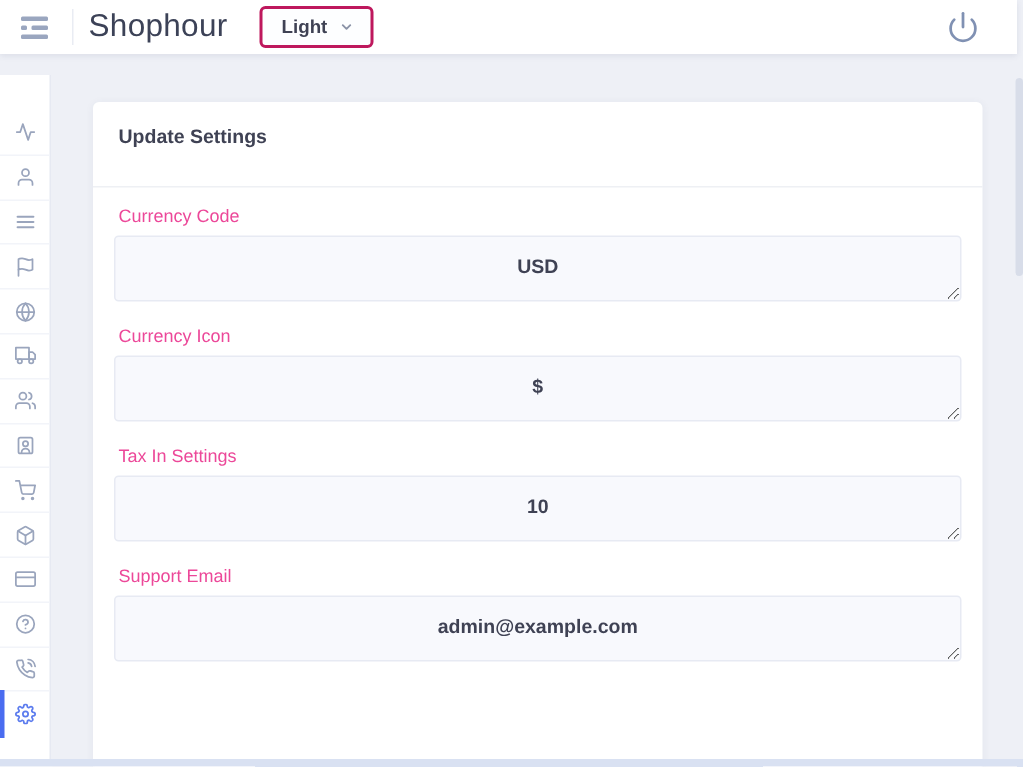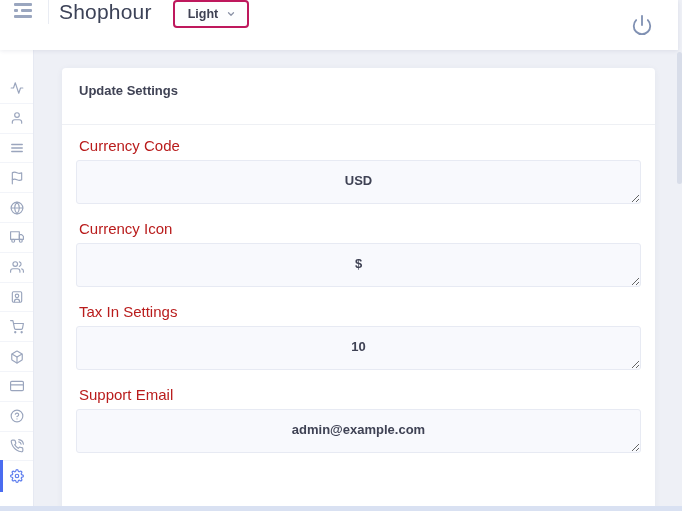--- a/index.html
+++ b/index.html
@@ -6,24 +6,24 @@
   html, body { width: 682px; height: 511px; overflow: hidden; }
   body {
     font-family: "Liberation Sans", sans-serif;
     background: #eef0f6;
     position: relative;
     color: #3f4254;
   }
 
   
   .header {
-    position: absolute; top: 0; left: 0; right: 4px; height: 50px;
+    position: absolute; top: 0; left: 0; right: 4px; height: 36px;
     background: #ffffff;
     box-shadow: 0 1px 4px rgba(55,70,110,0.10);
-    display: flex; 
+    display: flex; align-items: center;
     z-index: 20;
   }
   .hamburger { margin-left: 14px; width: 18px; cursor: pointer; }
   .hamburger .bar { height: 3px; background: #9aa6bf; border-radius: 1px; margin: 3px 0; }
   .hamburger .bar-mid { display: flex; gap: 3px; margin: 3px 0; }
   .hamburger .bar-mid .dot { width: 4px; height: 3px; background: #9aa6bf; border-radius: 1px; }
   .hamburger .bar-mid .seg { flex: 1; height: 3px; background: #9aa6bf; border-radius: 1px; }
   .header-divider { width: 1px; height: 24px; background: #e9ecf3; margin-left: 16px; }
   .brand {
     margin-left: 10px; font-size: 21px; font-weight: 500;
@@ -72,21 +72,21 @@
     box-shadow: 0 1px 6px rgba(58,70,107,0.06);
   }
   .card-header {
     padding: 15px 17px 26px 17px;
     border-bottom: 1px solid #eef0f4;
     font-size: 13px; font-weight: 700; color: #3f4254;
   }
   .card-body { padding: 12px 14px; }
   .field { margin-bottom: 16px; }
   .field label {
-    display: block; font-size: 15px; color: #b91c1c;
+    display: block; font-size: 12px; color: #ec4899;
     margin: 0 0 6px 3px; font-weight: 400;
   }
   .field textarea {
     display: block; width: 100%; height: 44px;
     background: #f8f9fd; border: 1px solid #e7eaf3; border-radius: 3px;
     padding: 12px 13px;
     font-family: "Liberation Sans", sans-serif;
     font-size: 13px; font-weight: 600; color: #3f4254;
     line-height: 1.2; resize: vertical; outline: none; text-align: center;
   }

